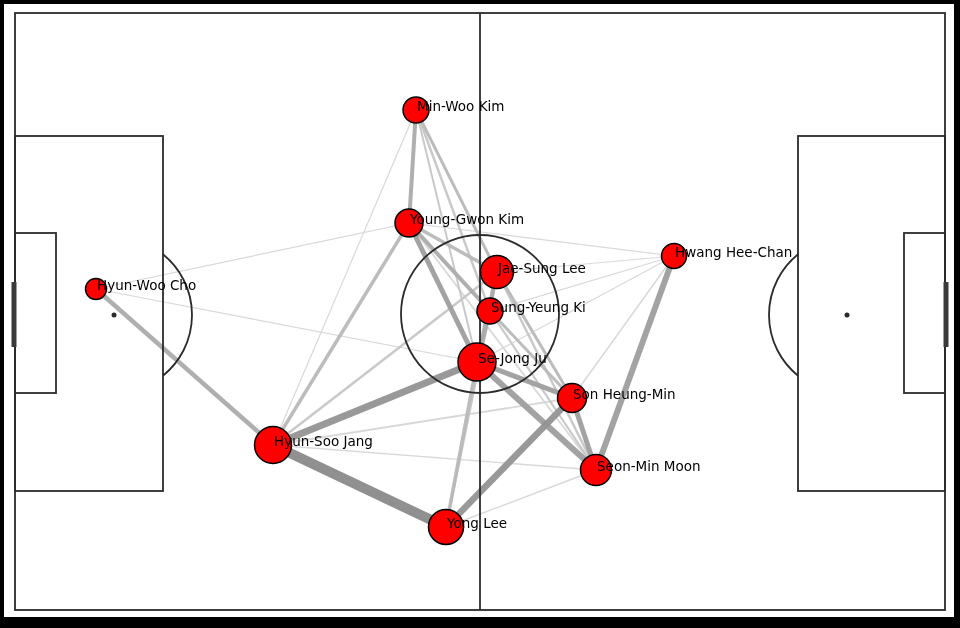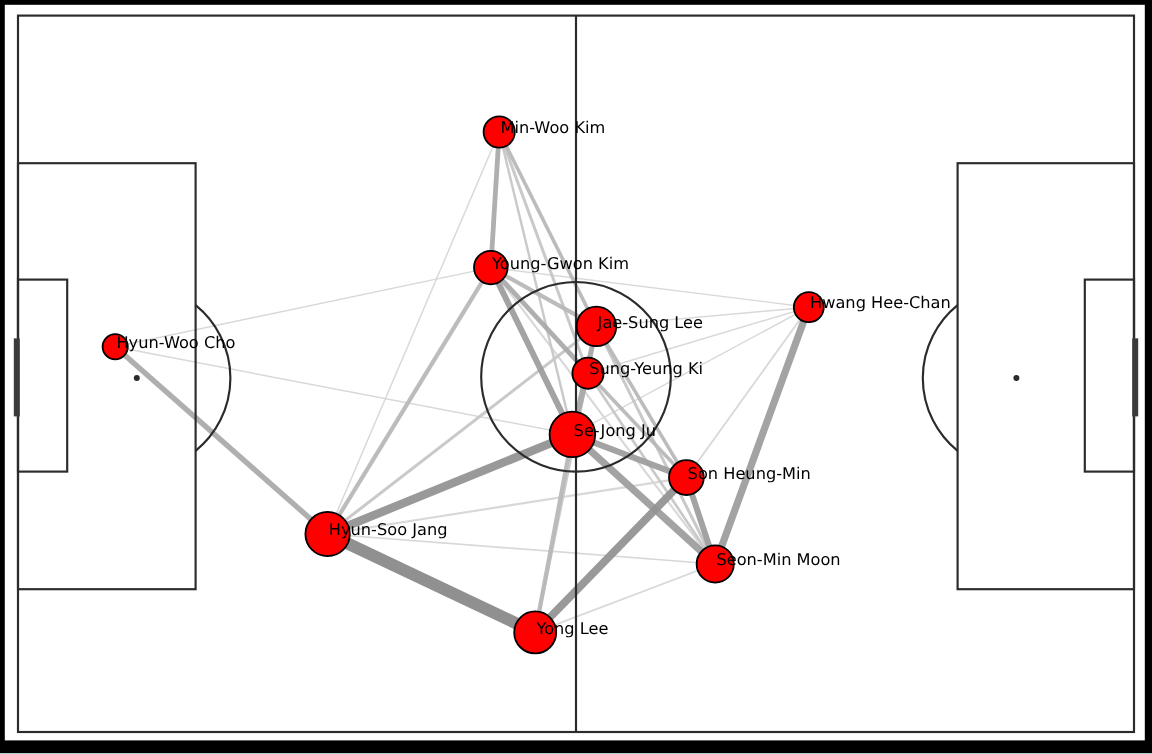--- a/index.html
+++ b/index.html
@@ -1,20 +1,20 @@
 <!DOCTYPE html>
 <html><head>
 <meta charset="utf-8">
 <style>
   html, body { margin: 0; padding: 0; background: #ffffff; }
   .figure {
     position: relative;
     width: 960px;
     height: 628px;
-    background: #5eead4;
+    background: #14b8a6;
     font-family: "DejaVu Sans", "Liberation Sans", sans-serif;
     overflow: hidden;
   }
   .figure svg { position: absolute; left: 0; top: 0; display: block; }
   text.player-label {
     font-family: "DejaVu Sans", "Liberation Sans", sans-serif;
     font-size: 13.5px;
     fill: #000000;
   }
 </style>

